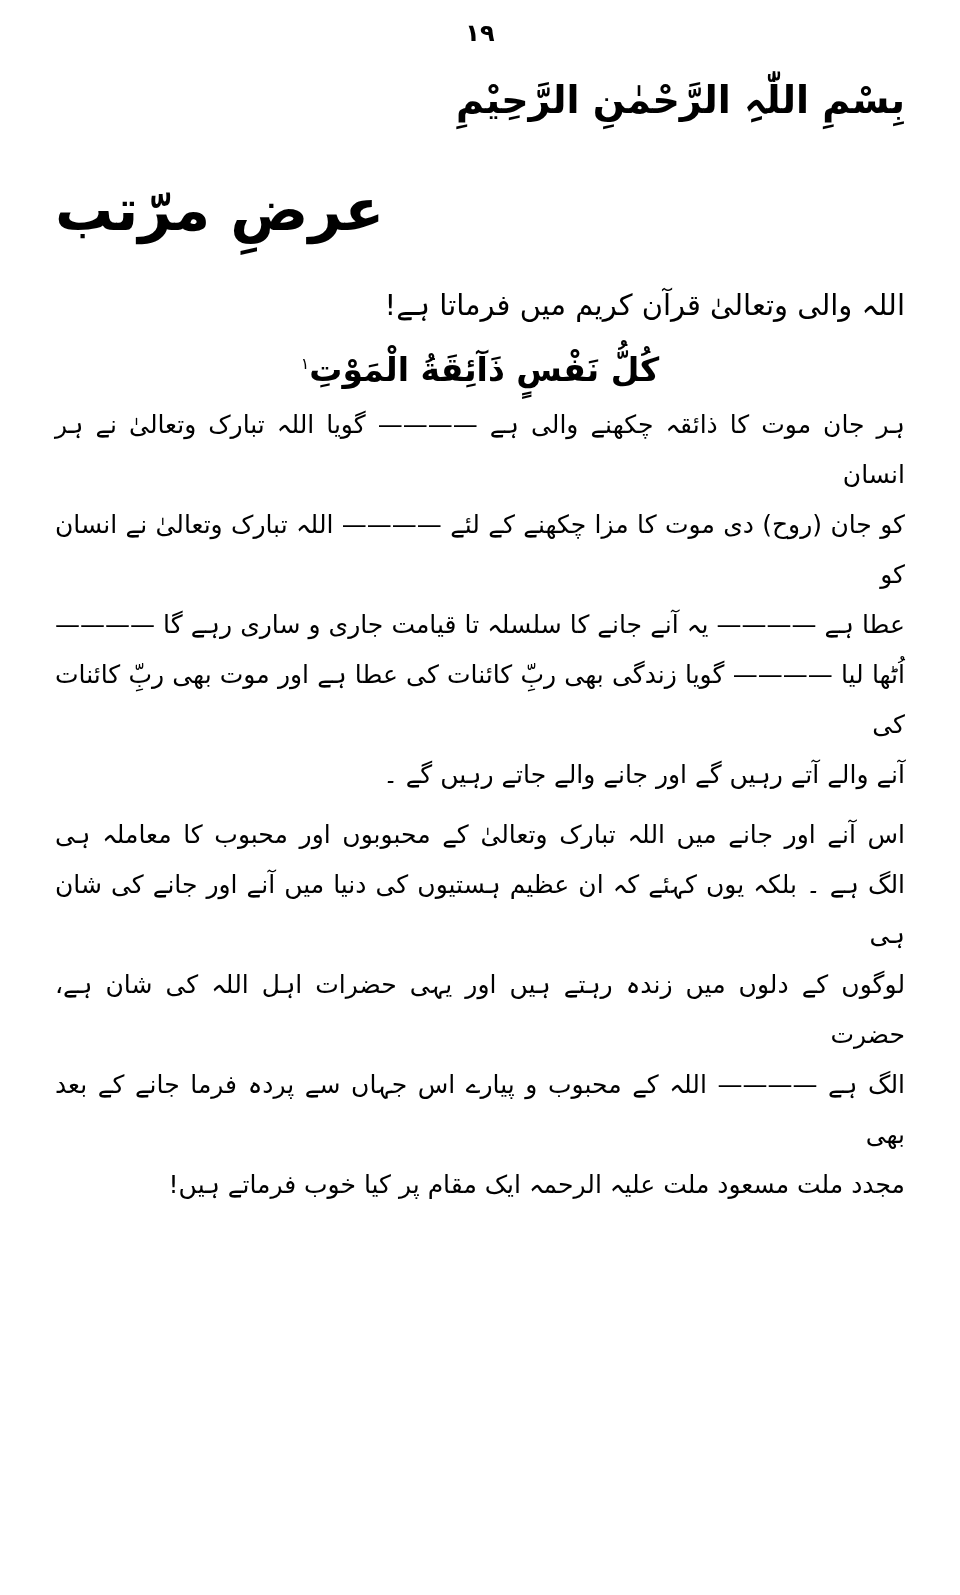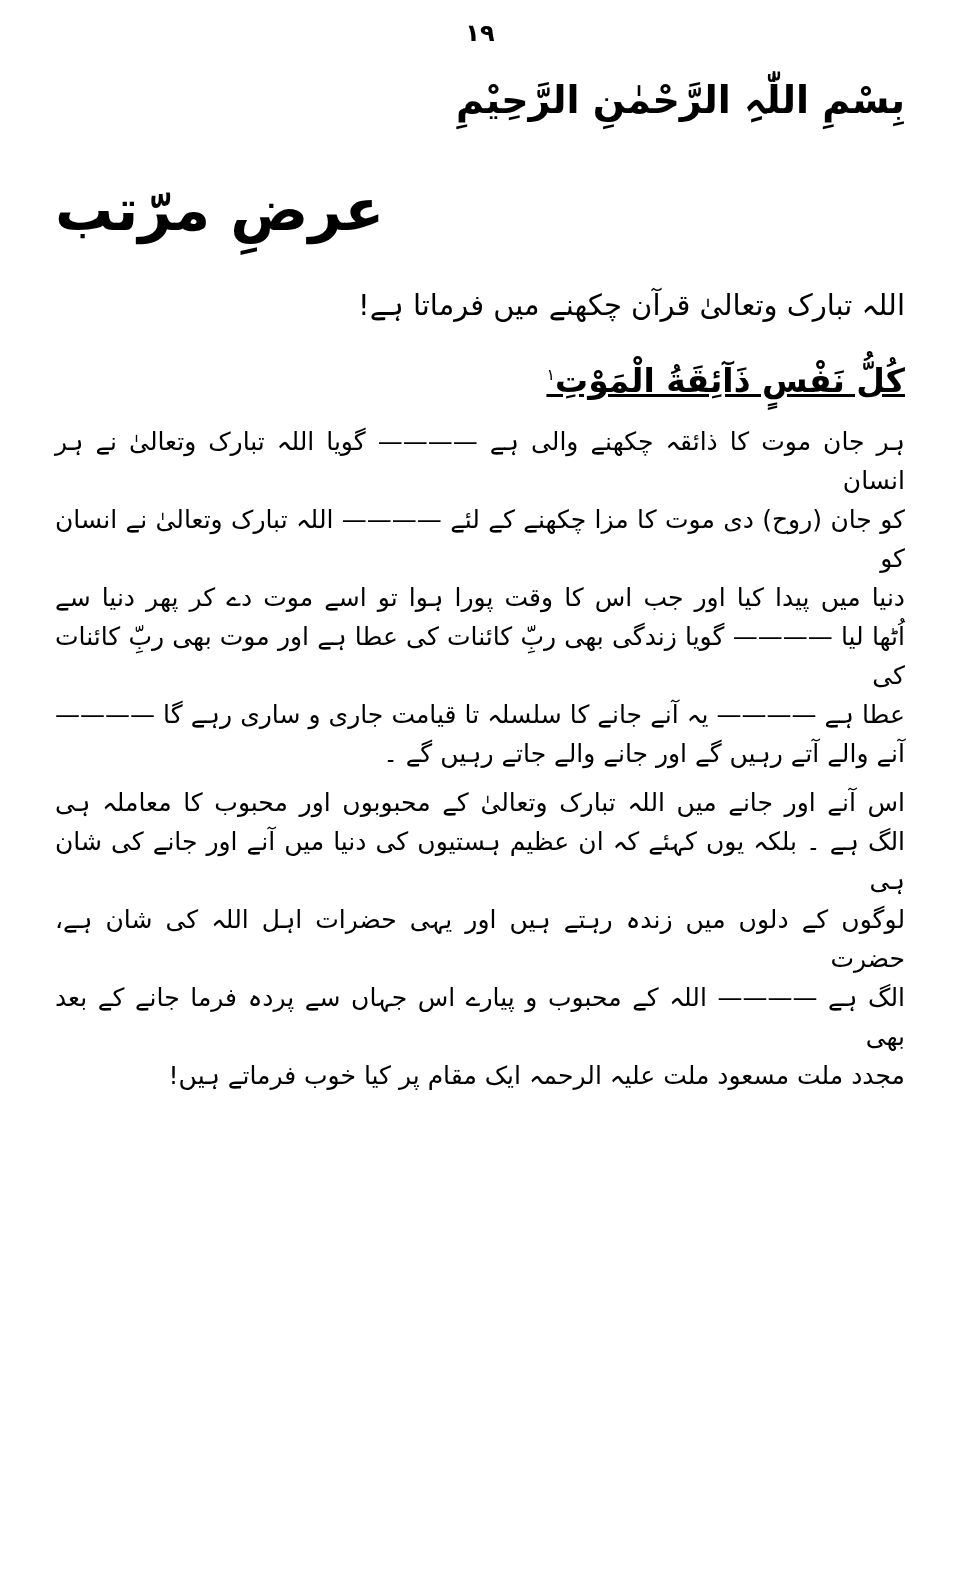--- a/index.html
+++ b/index.html
@@ -39,69 +39,68 @@
     line-height: 104px;
     margin-top: 22px;
   }
   .intro-line {
     text-align: right;
     font-size: 29px;
     line-height: 66px;
     margin-top: 10px;
   }
   .verse {
+    text-align: center;
     font-size: 33px;
     font-weight: bold;
-    line-height: 62px;
+    line-height: 40px;
     margin-top: 6px;
-    text-decoration: underline;
   }
   .verse sup {
     font-size: 16px;
     font-weight: normal;
   }
   .translation {
     text-align: center;
     font-size: 29px;
     line-height: 66px;
     margin-top: 4px;
   }
   .body-block { margin-top: 10px; }
   .bline {
     font-size: 25px;
-    line-height: 39px;
+    line-height: 50px;
     text-align: justify;
     text-align-last: justify;
   }
   .bline.end {
     text-align-last: right;
   }
 </style>
 </head>
 <body>
 
 <div class="page">
 
   <div class="page-number">۱۹</div>
 
   <div class="bismillah">بِسْمِ اللّٰہِ الرَّحْمٰنِ الرَّحِیْمِ</div>
 
   <div class="section-title">عرضِ مرّتب</div>
 
-  <div class="intro-line">اللہ تبارک وتعالیٰ قرآن چکھنے میں فرماتا ہے!</div>
+  <div class="intro-line">اللہ والی وتعالیٰ قرآن کریم میں فرماتا ہے!</div>
 
   <div class="verse"><span>كُلُّ نَفْسٍ ذَآئِقَةُ الْمَوْتِ</span><sup>۱</sup></div>
 
 
   <div class="body-block">
     <div class="bline">ہر جان موت کا ذائقہ چکھنے والی ہے ———— گویا اللہ تبارک وتعالیٰ نے ہر انسان</div>
     <div class="bline">کو جان (روح) دی موت کا مزا چکھنے کے لئے ———— اللہ تبارک وتعالیٰ نے انسان کو</div>
-    <div class="bline">دنیا میں پیدا کیا اور جب اس کا وقت پورا ہوا تو اسے موت دے کر پھر دنیا سے</div>
+    <div class="bline">عطا ہے ———— یہ آنے جانے کا سلسلہ تا قیامت جاری و ساری رہے گا ————</div>
     <div class="bline">اُٹھا لیا ———— گویا زندگی بھی ربِّ کائنات کی عطا ہے اور موت بھی ربِّ کائنات کی</div>
-    <div class="bline">عطا ہے ———— یہ آنے جانے کا سلسلہ تا قیامت جاری و ساری رہے گا ————</div>
     <div class="bline end">آنے والے آتے رہیں گے اور جانے والے جاتے رہیں گے ۔</div>
   </div>
 
   <div class="body-block">
     <div class="bline">اس آنے اور جانے میں اللہ تبارک وتعالیٰ کے محبوبوں اور محبوب کا معاملہ ہی</div>
     <div class="bline">الگ ہے ۔ بلکہ یوں کہئے کہ ان عظیم ہستیوں کی دنیا میں آنے اور جانے کی شان ہی</div>
     <div class="bline">لوگوں کے دلوں میں زندہ رہتے ہیں اور یہی حضرات اہل اللہ کی شان ہے، حضرت</div>
     <div class="bline">الگ ہے ———— اللہ کے محبوب و پیارے اس جہاں سے پردہ فرما جانے کے بعد بھی</div>
     <div class="bline end">مجدد ملت مسعود ملت علیہ الرحمہ ایک مقام پر کیا خوب فرماتے ہیں!</div>
   </div>

